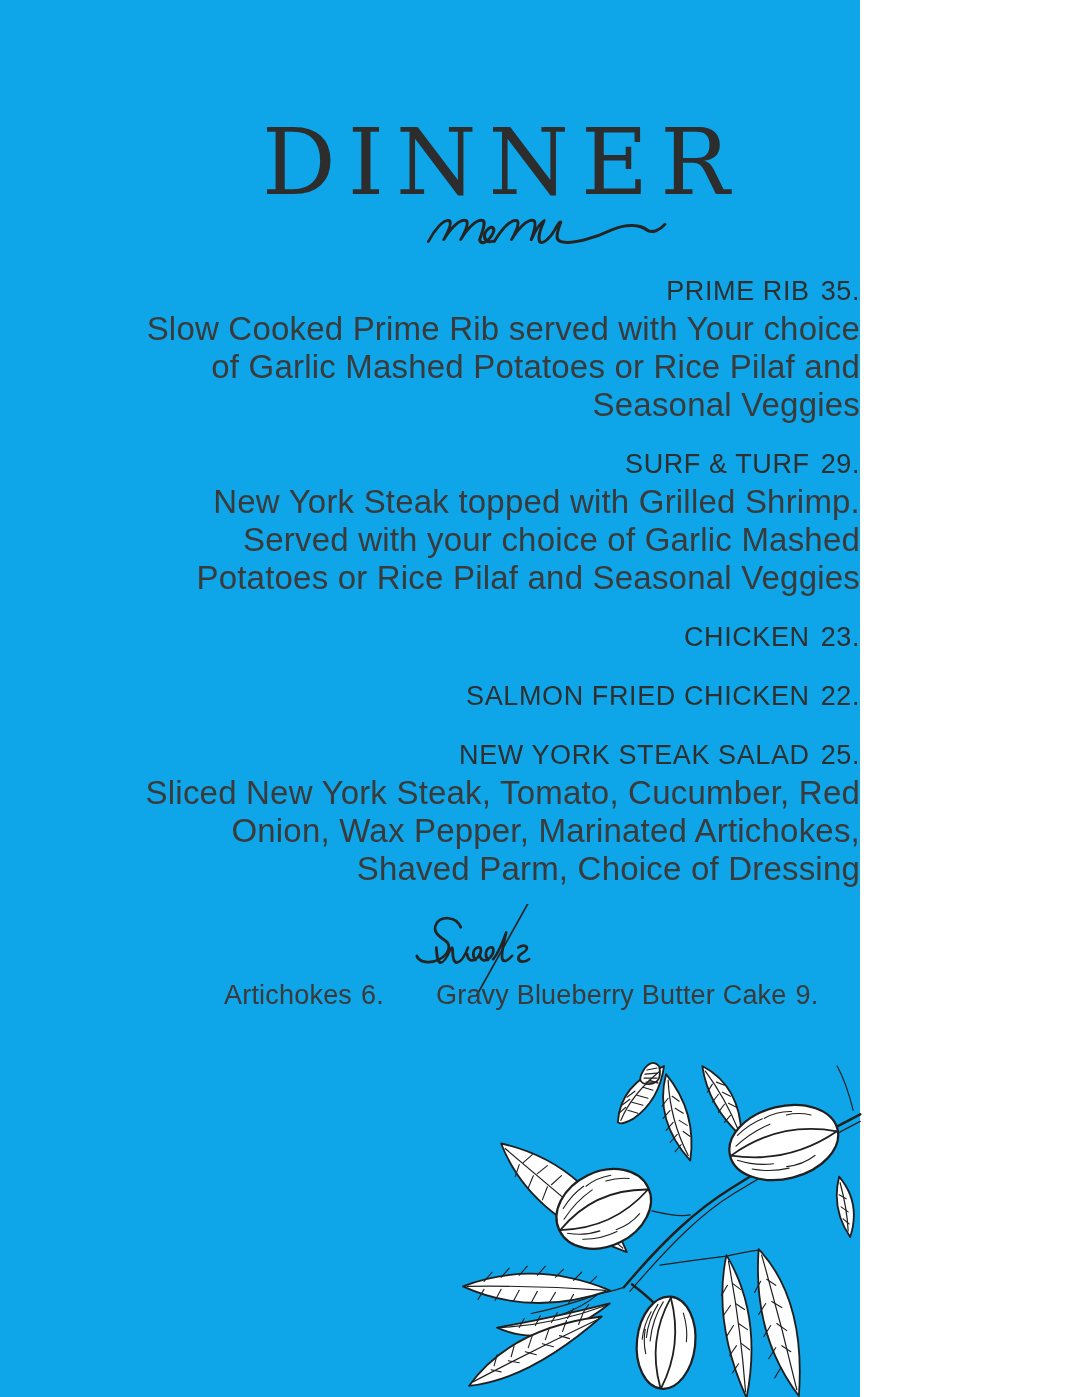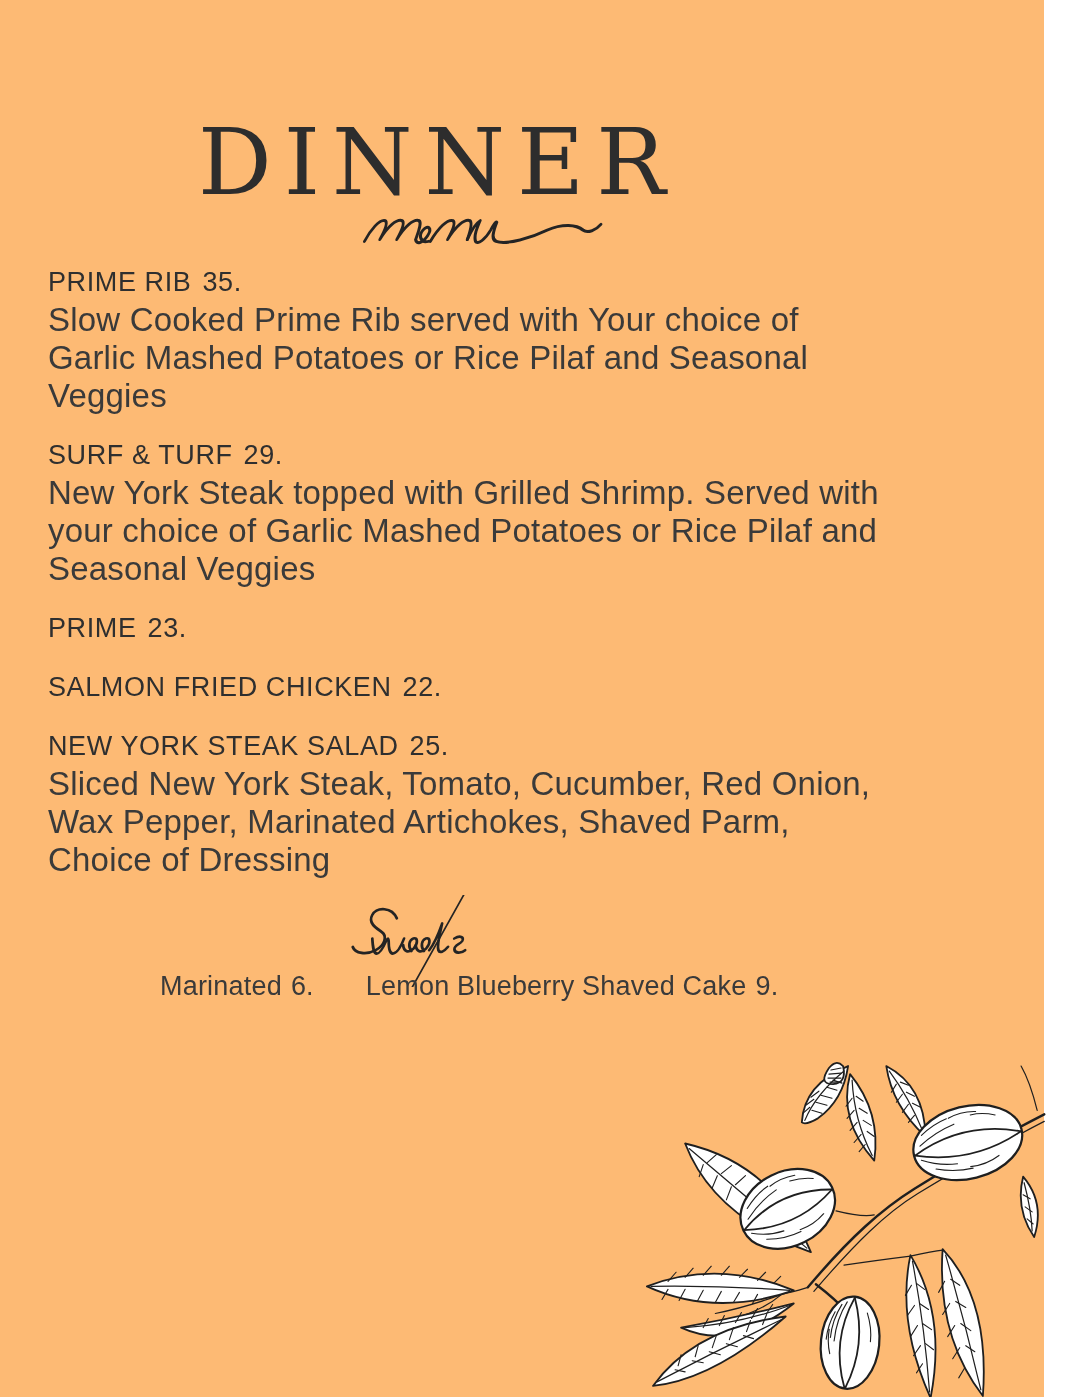--- a/index.html
+++ b/index.html
@@ -5,24 +5,24 @@
   * { margin: 0; padding: 0; box-sizing: border-box; }
   html, body { width: 1080px; height: 1397px; }
   body {
     background: #ffffff;
     font-family: "Liberation Sans", sans-serif;
     color: #363636;
     overflow: hidden;
   }
   .page {
     position: relative;
-    width: 1044px;
+    width: 860px;
     height: 1397px;
-    padding: 112px 0 0 48px;
-    background: #fdba74;
+    padding: 112px 0 0 112px;
+    background: #0ea5e9;
   }
   
   .header { position: relative; }
   .page-title {
     font-family: "DejaVu Serif", serif;
     font-weight: 400;
     font-size: 92px;
     letter-spacing: 12px;
     color: #2d2d2d;
     line-height: 1.1;
@@ -35,21 +35,21 @@
   }
   .wordmark svg { display: block; width: 280px; height: 80px; }
   .script-stroke {
     fill: none;
     stroke: #242424;
     stroke-width: 3.2;
     stroke-linecap: round;
     stroke-linejoin: round;
   }
   
-  .items { margin-top: 0; max-width: 860px; }
+  .items { margin-top: 9px; max-width: 860px; text-align: right; }
   .item + .item { margin-top: 21px; }
   .item-title {
     font-size: 27px;
     letter-spacing: 0.6px;
     color: #2f2f2f;
     line-height: 38px;
   }
   .item-title .price { margin-left: 11px; }
   .item-desc {
     font-size: 33px;
@@ -121,21 +121,21 @@
 
     <section class="item">
       <div class="item-title">
         <span>SURF &amp; TURF</span><span class="price">29.</span>
       </div>
       <p class="item-desc">New York Steak topped with Grilled Shrimp. Served with your choice of Garlic Mashed Potatoes or Rice Pilaf and Seasonal Veggies</p>
     </section>
 
     <section class="item">
       <div class="item-title">
-        <span>PRIME</span><span class="price">23.</span>
+        <span>CHICKEN</span><span class="price">23.</span>
       </div>
     </section>
 
     <section class="item">
       <div class="item-title">
         <span>SALMON FRIED CHICKEN</span><span class="price">22.</span>
       </div>
     </section>
 
     <section class="item">
@@ -157,24 +157,24 @@
           <path class="script-stroke" d="M 86 60 C 88 68 94 70 99 64 C 104 58 102 50 97 52 C 92 54 92 62 97 67"></path>
           <path class="script-stroke" d="M 101 60 C 103 68 109 70 114 64 C 119 58 117 50 112 52 C 107 54 107 62 112 67"></path>
           <path class="script-stroke" d="M 118 66 C 122 60 126 48 129 34 C 128 48 126 60 129 66 C 131 70 136 68 140 62"></path>
           <path class="script-stroke" d="M 146 52 C 152 48 158 50 156 55 C 154 59 147 60 148 65 C 149 70 157 70 161 66"></path>
           <path class="script-stroke" style="stroke-width:2.2" d="M 150 0 L 104 110"></path>
         </g>
       </svg>
     </div>
     <div class="sweets-row">
       <div>
-        <span>Marinated</span><span class="sweet-price">6.</span>
+        <span>Artichokes</span><span class="sweet-price">6.</span>
       </div>
       <div>
-        <span>Lemon Blueberry Shaved Cake</span><span class="sweet-price">9.</span>
+        <span>Gravy Blueberry Butter Cake</span><span class="sweet-price">9.</span>
       </div>
     </div>
   </section>
 
   <svg class="botanical" viewBox="0 0 420 340" aria-hidden="true">
 
     <g>
       <path class="branch" d="M 419 56 C 372 80 322 110 290 130 C 258 150 226 178 184 228"></path>
       <path class="branch-thin" d="M 419 63 C 374 86 326 115 293 135 C 262 154 232 183 190 232"></path>
       <path class="branch-thin" d="M 412 52 C 408 36 404 22 396 8"></path>

